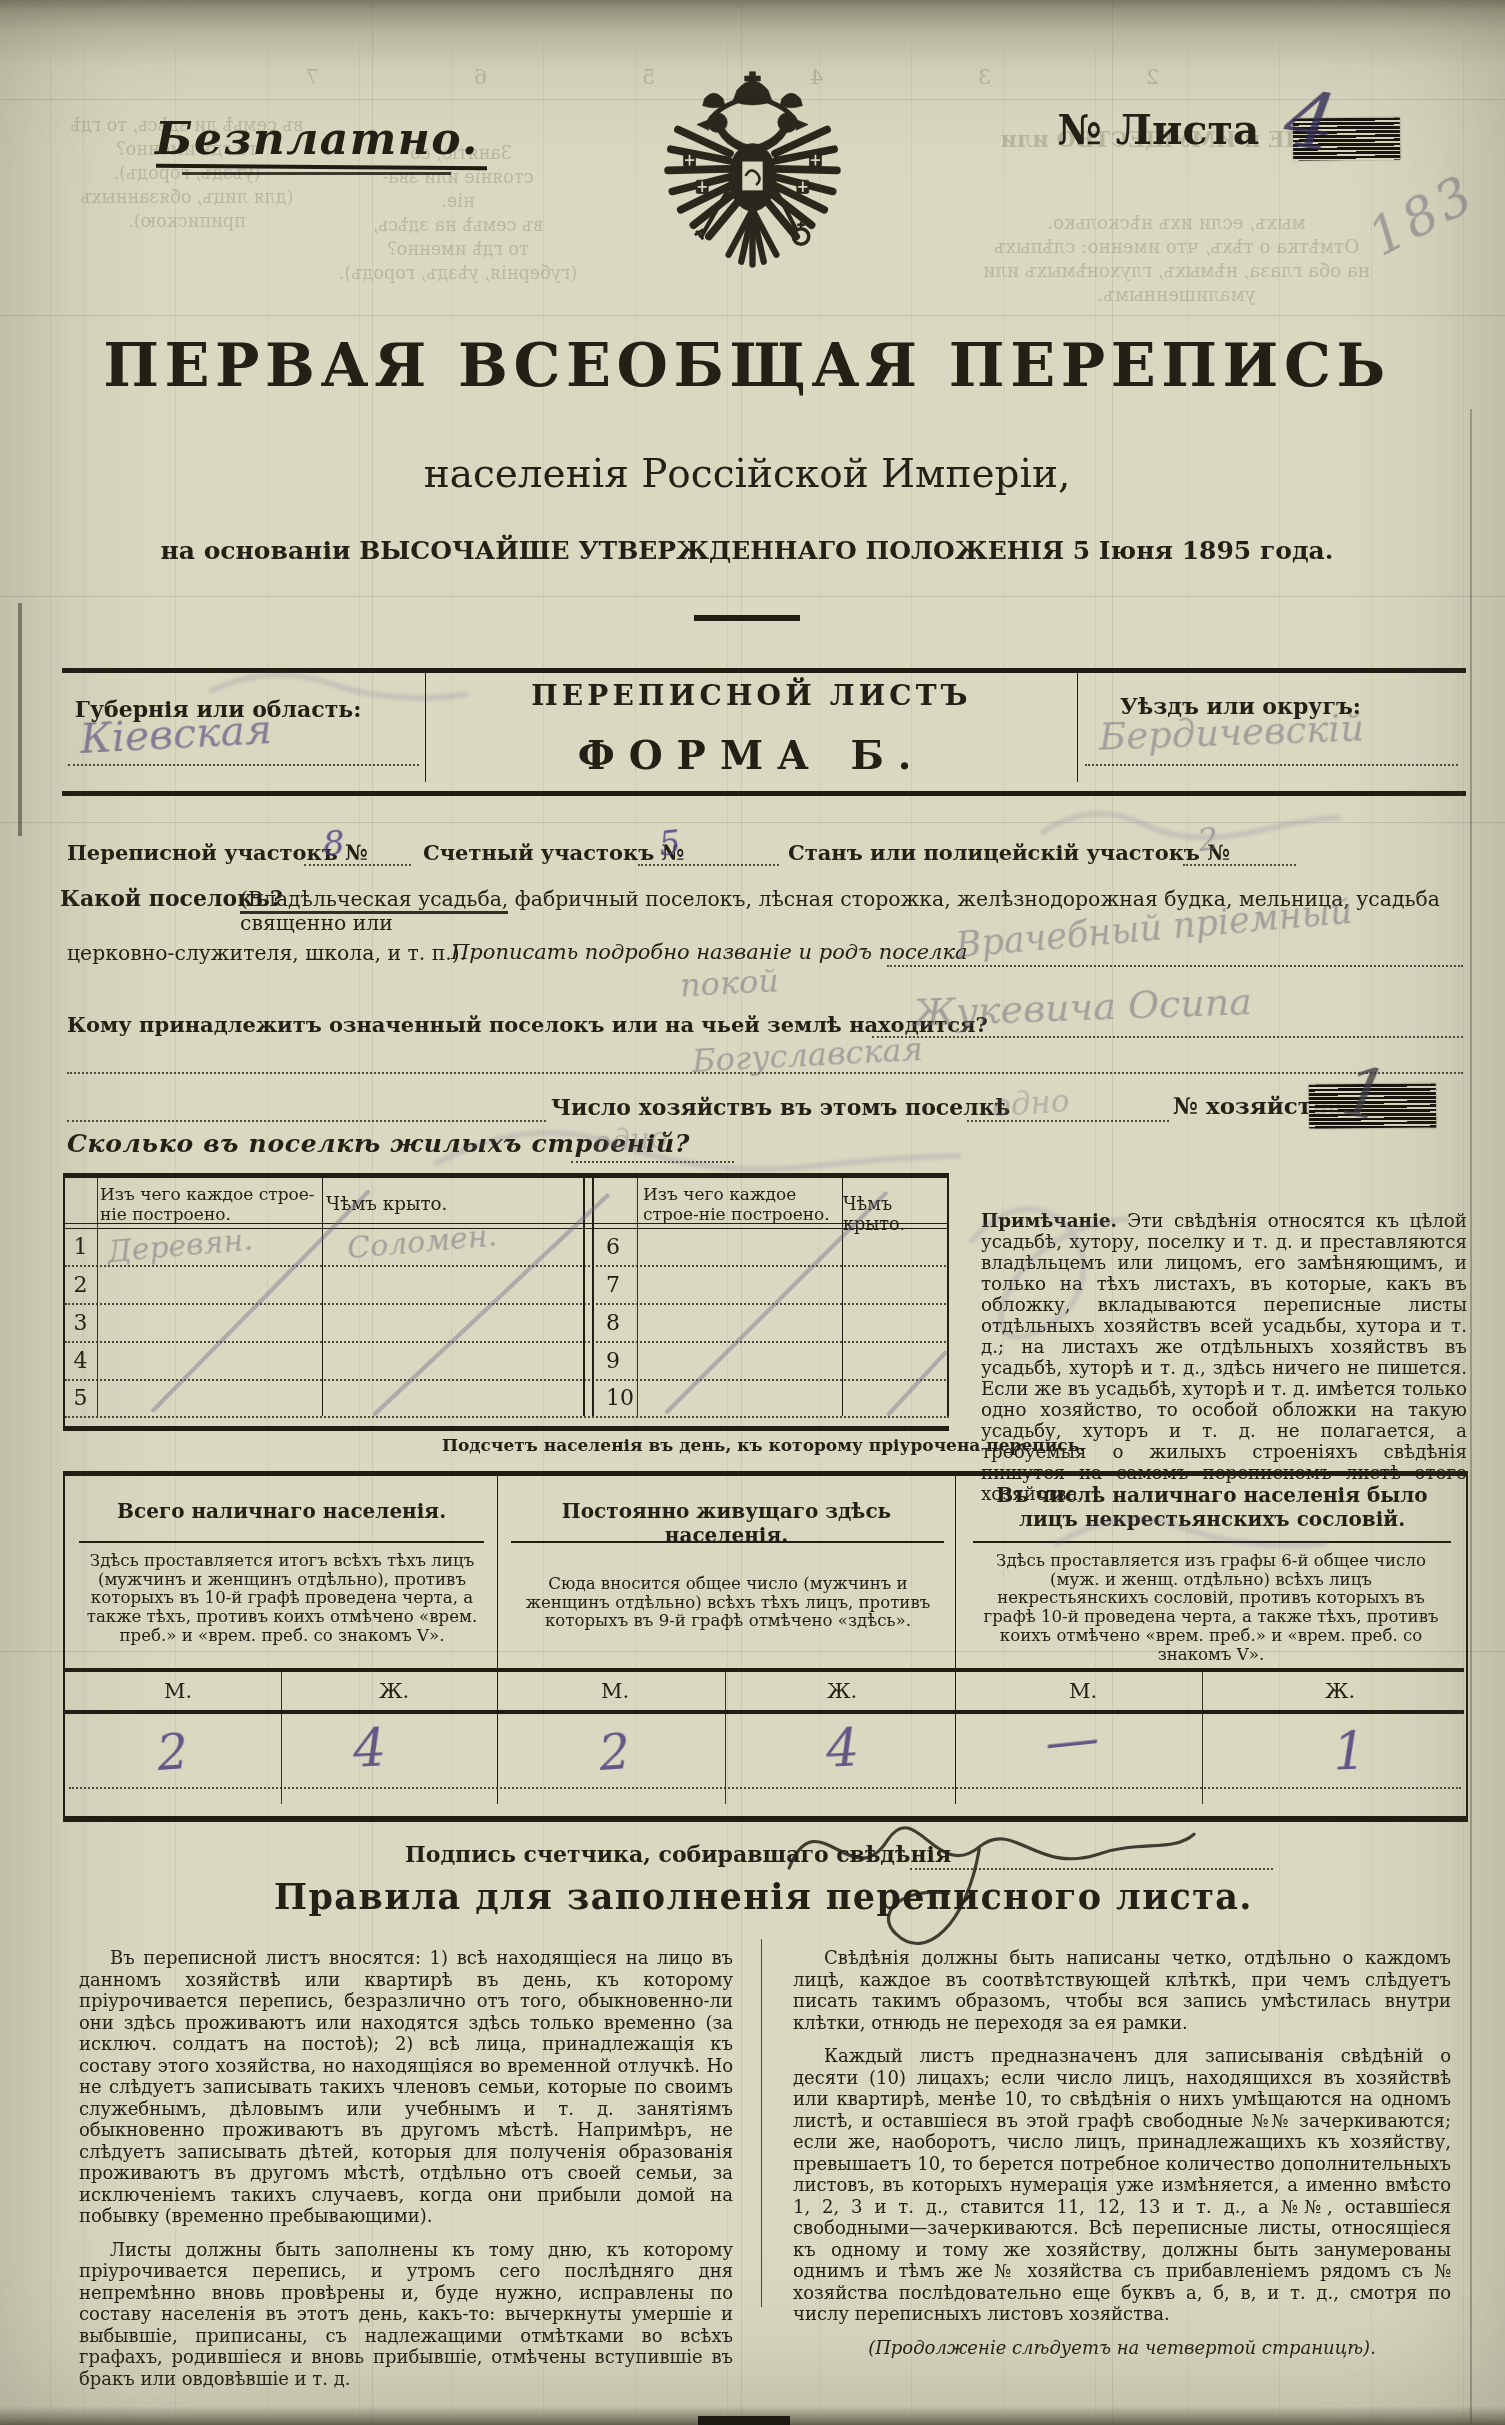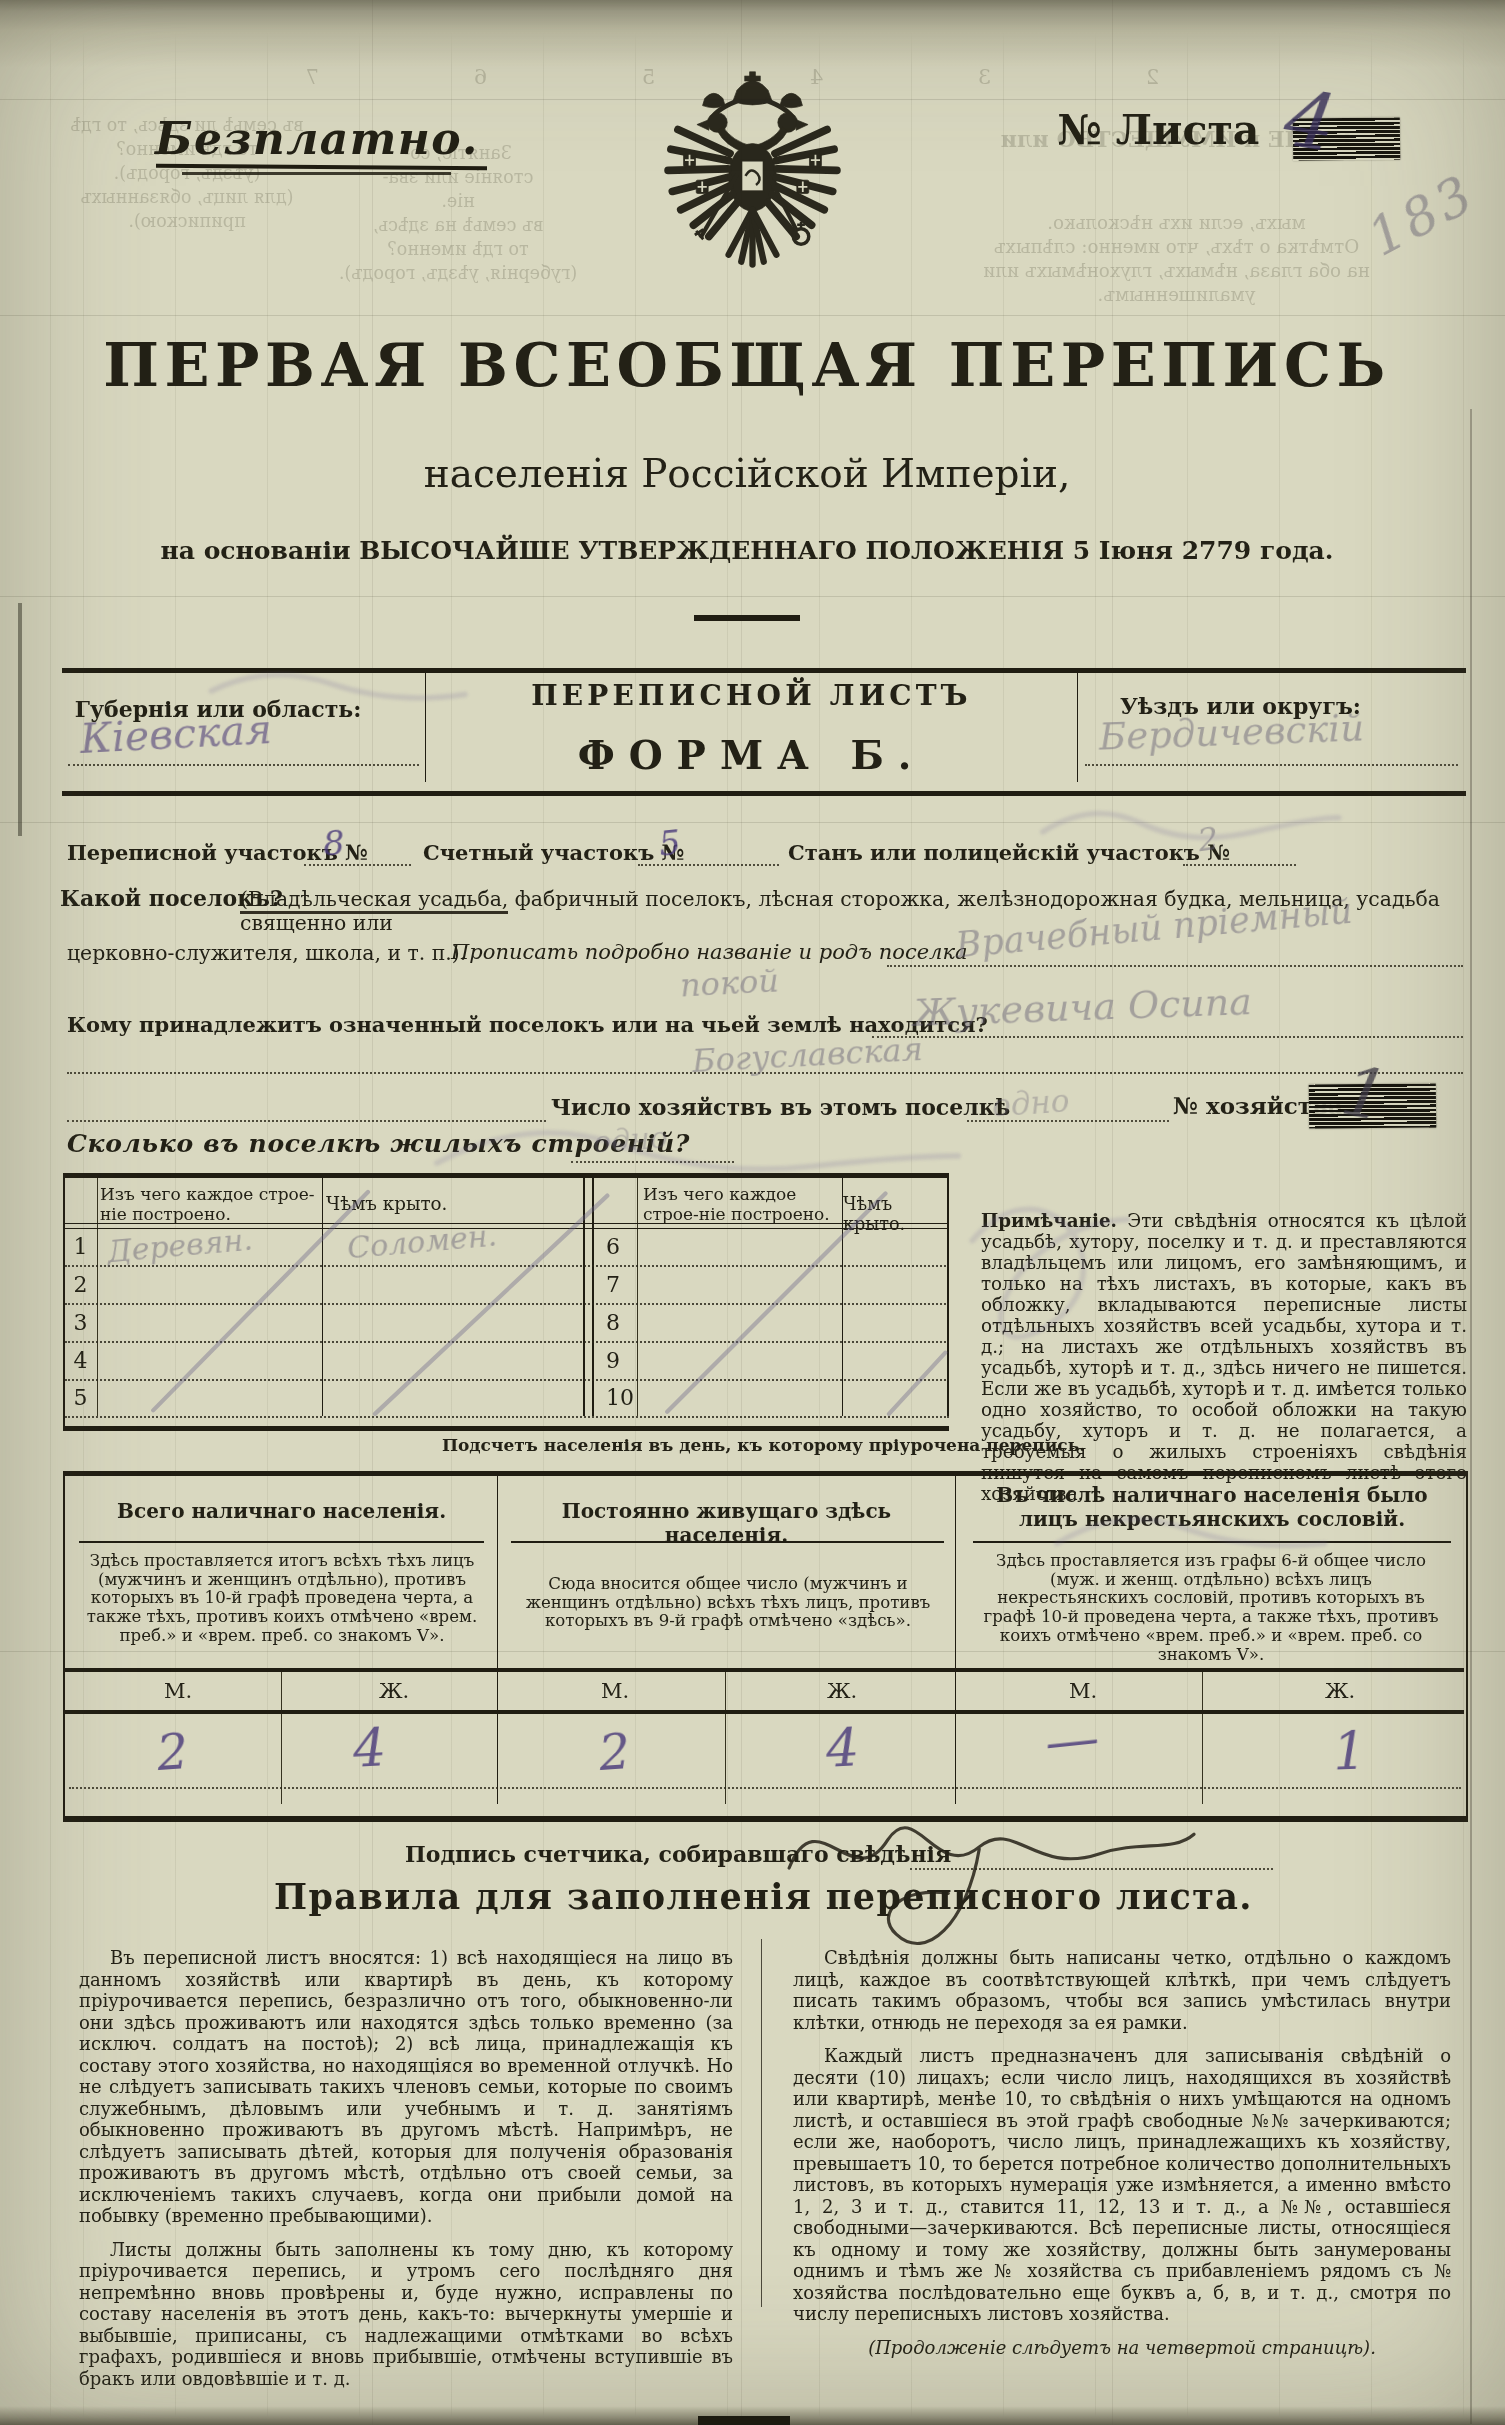--- a/index.html
+++ b/index.html
@@ -144,21 +144,21 @@
     </svg>
   </div>
 
   <div class="abs serif" style="left:1057px;top:106px;font-size:41px;font-weight:bold">№ Листа</div>
   <div class="abs hatch" style="left:1293px;top:118px;width:107px;height:42px;transform:rotate(-.6deg)"></div>
   <div class="abs hwink" style="left:1285px;top:76px;font-size:79px;transform:rotate(9deg);color:rgba(52,44,88,.8)">4</div>
   <div class="abs hwpencil" style="left:1366px;top:185px;font-size:52px;transform:rotate(-28deg);letter-spacing:4.2px">183</div>
 
   <div class="abs ctr" style="left:60px;top:451px;width:1374px;font-size:39px">населенія Россійской Имперіи,</div>
   <div class="abs ctr" style="left:60px;top:331px;width:1374px;font-size:59px;font-weight:bold;letter-spacing:5.6px">ПЕРВАЯ ВСЕОБЩАЯ ПЕРЕПИСЬ</div>
-  <div class="abs ctr" style="left:60px;top:536px;width:1374px;font-size:25px;font-weight:bold">на основаніи ВЫСОЧАЙШЕ УТВЕРЖДЕННАГО ПОЛОЖЕНІЯ 5 Іюня 2779 года.</div>
+  <div class="abs ctr" style="left:60px;top:536px;width:1374px;font-size:25px;font-weight:bold">на основаніи ВЫСОЧАЙШЕ УТВЕРЖДЕННАГО ПОЛОЖЕНІЯ 5 Іюня 1895 года.</div>
   <div class="abs rule" style="left:694px;top:615px;width:106px;height:6.3px"></div>
 
   <div class="abs" style="left:62px;top:668px;width:1404px;height:118px;border-top:5px solid #201d12;border-bottom:5px solid #201d12">
     <div class="abs" style="left:363px;top:0;width:1.4px;height:109px;background:#201d12"></div>
     <div class="abs" style="left:1015px;top:0;width:1.4px;height:109px;background:#201d12"></div>
     <div class="abs" style="left:12.7px;top:22.6px;font-size:22px;font-weight:bold">Губернія или область:</div>
     <div class="abs hw" style="left:17.6px;top:37px;font-size:41px;transform:rotate(-3deg)">Кіевская</div>
     <div class="abs dots" style="left:5.6px;top:90px;width:351px"></div>
     <div class="abs ctr" style="left:366px;top:5.6px;width:647px;font-size:28px;font-weight:bold;letter-spacing:4.2px">ПЕРЕПИСНОЙ ЛИСТЪ</div>
     <div class="abs ctr" style="left:366px;top:59px;width:647px;font-size:39px;font-weight:bold;letter-spacing:14px">ФОРМА Б.</div>

